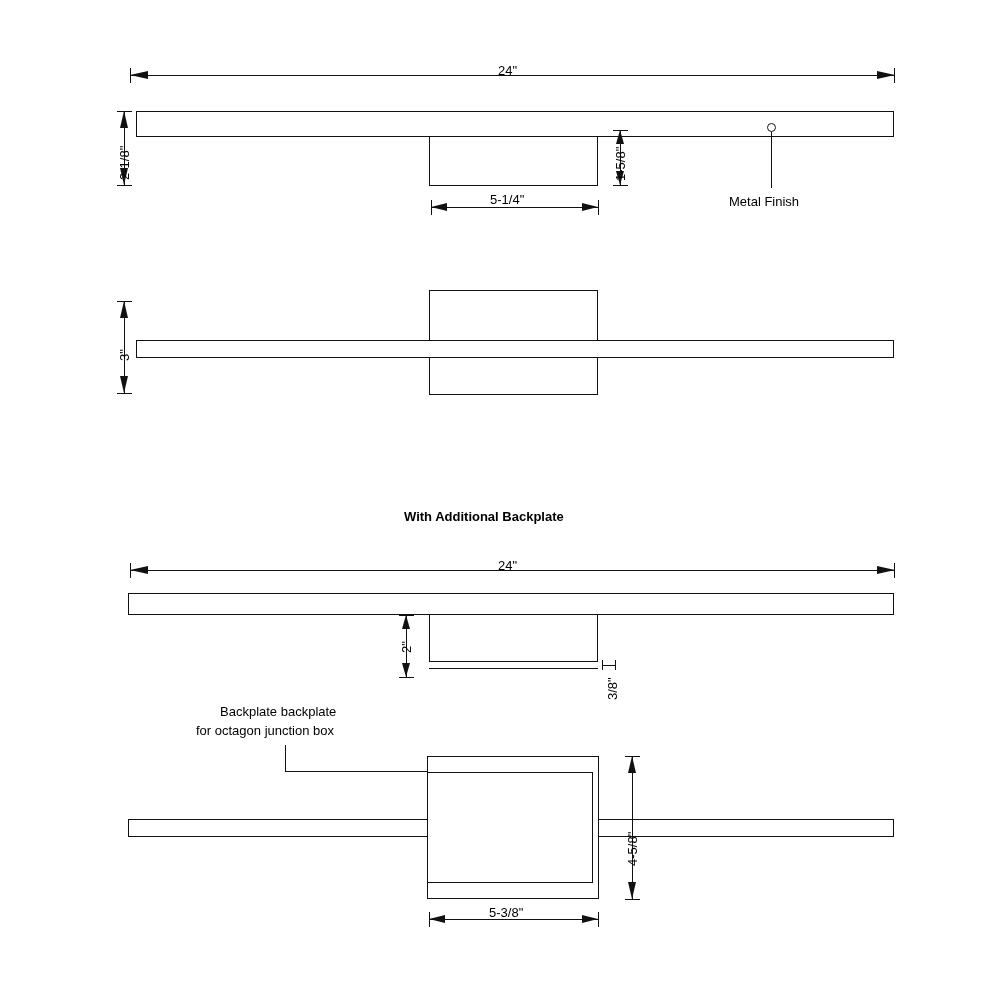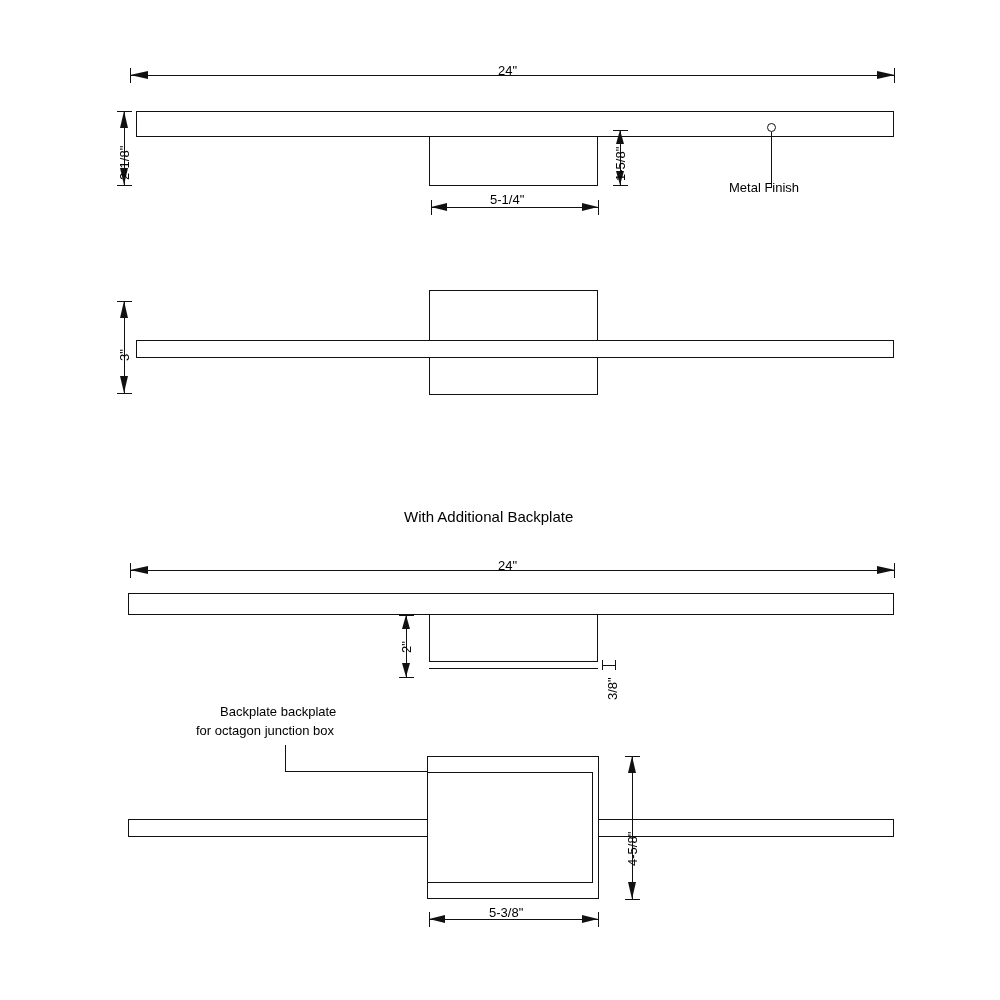--- a/index.html
+++ b/index.html
@@ -47,21 +47,21 @@
     background-size: 4px 4px, 4px 4px;
     background-position: 0 0, 2px 2px;
   }
   .label {
     position: absolute;
     font-size: 13px;
     line-height: 15px;
     color: #000000;
     white-space: nowrap;
   }
-  .label.bold { font-weight: normal; font-size: 15px; }
+  .label.bold { font-weight: bold; font-size: 13px; }
   .vlabel {
     position: absolute;
     font-size: 13px;
     color: #000000;
     white-space: nowrap;
     transform-origin: 0 0;
     transform: rotate(-90deg);
   }
   .dot {
     position: absolute;
@@ -141,21 +141,21 @@
   </div>
   <div class="arrowwrap" style="left:582px; top:201px;">
     <svg width="20" height="12">
         <polygon points="16,6 0,2 0,10" fill="#111"></polygon>
       </svg>
   </div>
   <div class="label" style="left:490px; top:192px;">5-1/4"</div>
 
   <div class="dot" style="left:767px; top:123px;"></div>
   <div class="line vline" style="left:771px; top:132px; height:56px;"></div>
-  <div class="label" style="left:729px; top:180px;">Metal Finish</div>
+  <div class="label" style="left:729px; top:194px;">Metal Finish</div>
 
   <div class="line vline" style="left:124px; top:301px; height:92px;"></div>
   <div class="line hline" style="left:117px; top:301px; width:15px;"></div>
   <div class="line hline" style="left:117px; top:393px; width:15px;"></div>
   <div class="arrowwrap" style="left:118px; top:301px;">
     <svg width="12" height="20">
         <polygon points="6,0 2,17 10,17" fill="#111"></polygon>
       </svg>
   </div>
   <div class="arrowwrap" style="left:118px; top:376px;">

